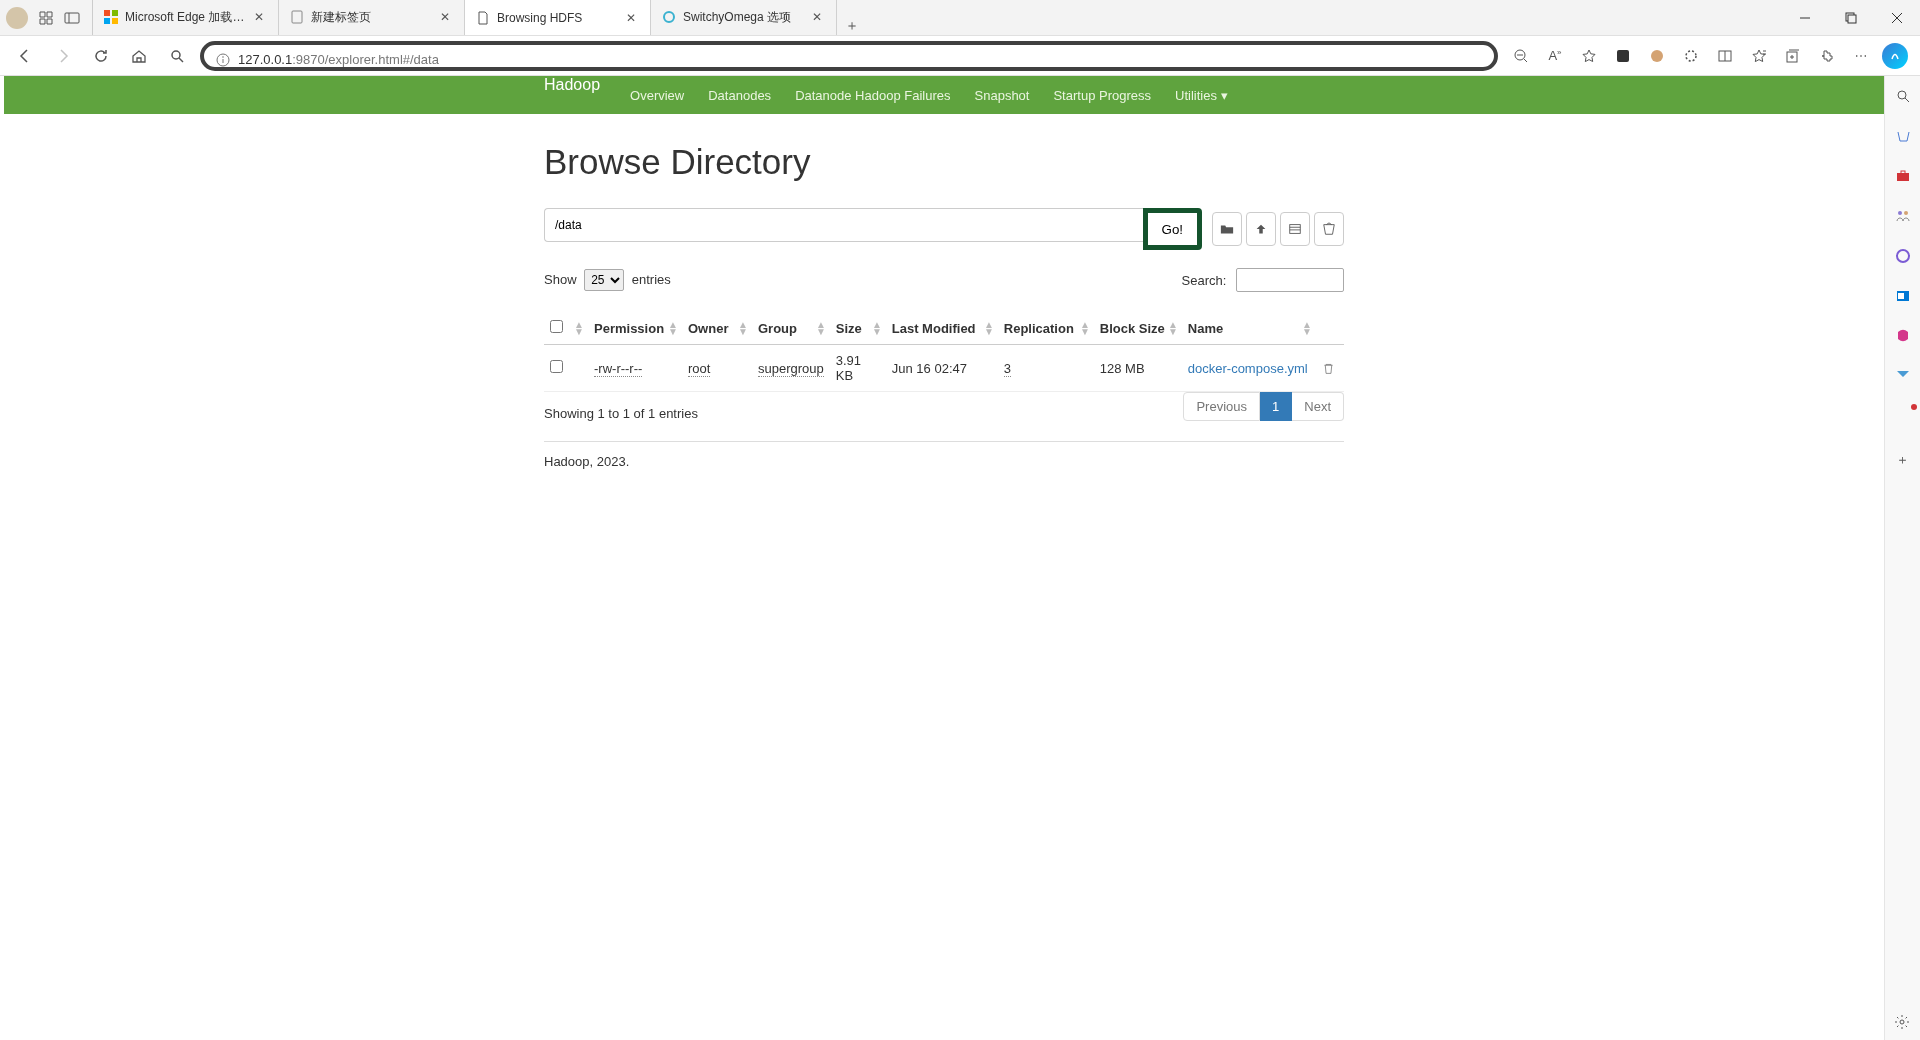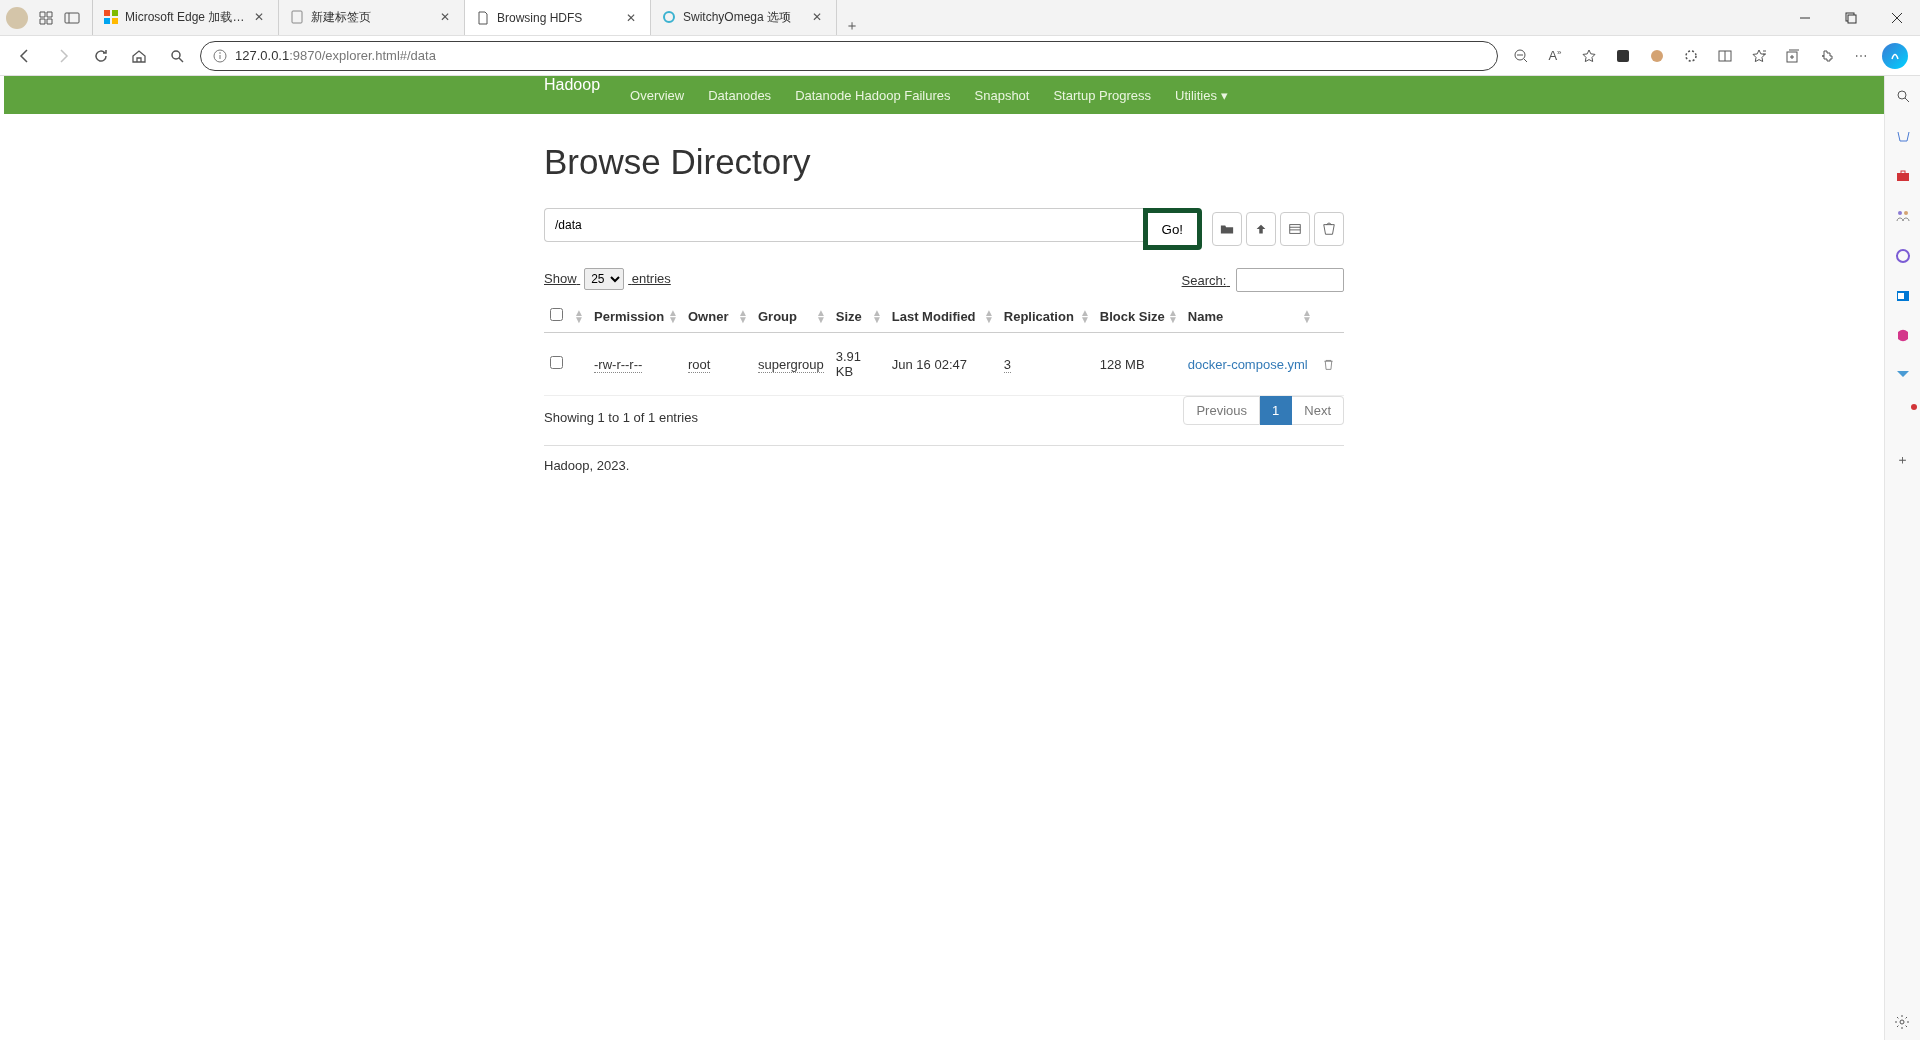--- a/index.html
+++ b/index.html
@@ -16,21 +16,21 @@
 .tab:not(.active) { background: #f3f3f3; }
 .tab .favicon { width: 16px; height: 16px; flex-shrink: 0; display:flex; align-items:center; justify-content:center; }
 .tab .tab-title { flex: 1; white-space: nowrap; overflow: hidden; text-overflow: ellipsis; }
 .tab .tab-close { width: 14px; height: 14px; color: #555; cursor: pointer; }
 .newtab { width: 30px; display: flex; align-items: center; justify-content: center; color: #555; font-size: 14px; }
 .window-controls { display: flex; align-items: center; margin-left: auto; }
 .win-btn { width: 46px; height: 36px; display: flex; align-items: center; justify-content: center; color: #333; }
 
 .browser-toolbar { height: 40px; background: #fff; display: flex; align-items: center; padding: 0 10px; gap: 8px; border-bottom: 1px solid #e0e0e0; }
 .tbar-btn { width: 30px; height: 30px; display: flex; align-items: center; justify-content: center; color: #555; border-radius: 4px; }
-.url-bar { flex: 1; display: flex; align-items: center; height: 30px; background: #fff; border: 1px solid #404040; border-radius: 15px; padding: 0 12px; gap: 8px; }
+.url-bar { flex: 1; display: flex; align-items: flex-end; height: 30px; background: #fff; border: 4px solid #404040; border-radius: 15px; padding: 0 12px; gap: 8px; }
 .url-host { color: #333; }
 .url-path { color: #777; }
 .toolbar-right { display: flex; align-items: center; gap: 4px; }
 .toolbar-right .tbar-btn { color: #555; }
 .copilot { width: 26px; height: 26px; border-radius: 50%; background: linear-gradient(135deg, #3a7bd5, #00d2ff); display:flex; align-items:center; justify-content:center; }
 
 
 .edge-sidebar { position: absolute; right: 0; top: 76px; bottom: 0; width: 36px; background: #f8f8f8; border-left: 1px solid #e5e5e5; display: flex; flex-direction: column; align-items: center; padding-top: 10px; gap: 20px; }
 .edge-sidebar .sb-item { width: 20px; height: 20px; display:flex; align-items:center; justify-content:center; color: #555; position: relative; }
 .edge-sidebar .sb-plus { margin-top: 4px; }
@@ -49,27 +49,27 @@
 
 .main { width: 800px; margin: 20px auto 0; padding-bottom: 30px; }
 h1 { font-size: 35px; font-weight: 400; color: #333; margin: 28px 0 26px; }
 .path-row { display: flex; gap: 10px; margin-bottom: 18px; align-items: center; }
 .path-input-group { flex: 1; display: flex; }
 .path-input { flex: 1; height: 34px; border: 1px solid #ccc; border-right: none; border-radius: 4px 0 0 4px; padding: 0 10px; font-size: 12px; }
 .go-btn { height: 42px; padding: 0 14px; border: 5px solid #14532d; border-radius: 0 4px 4px 0; background: #fff; cursor: pointer; }
 .icon-btns { display: flex; gap: 4px; }
 .icon-btn { width: 30px; height: 34px; border: 1px solid #ccc; border-radius: 4px; background: #fff; display: flex; align-items: center; justify-content: center; color: #555; cursor: pointer; }
 
-.table-controls { display: flex; justify-content: space-between; margin-bottom: 8px; font-size: 13px; color: #333; text-decoration: underline; }
+.table-controls { display: flex; justify-content: space-between; align-items: center; margin-bottom: 20px; font-size: 13px; color: #333; }
 .entries-select { height: 22px; border: 1px solid #aaa; border-radius: 2px; margin: 0 4px; font-size:12px; padding: 0 2px;}
 .search-box input { height: 24px; width: 108px; border: 1px solid #aaa; border-radius:2px; margin-left: 6px; padding: 0 4px; }
 
 table.files { width: 100%; border-collapse: collapse; }
 table.files th { text-align: left; font-size: 13px; font-weight: 700; padding: 8px 6px; border-bottom: 1px solid #ccc; position: relative; }
-table.files td { padding: 16px 6px; font-size: 13px; border-bottom: 1px solid #eee; }
+table.files td { padding: 8px 6px; font-size: 13px; border-bottom: 1px solid #eee; }
 .sort-icons { position:absolute; right:4px; top:50%; transform:translateY(-50%); font-size: 10px; line-height: 7px; color: #bbb; }
 .sort-icons span { display:block; }
 th input[type=checkbox], td input[type=checkbox] { }
 .link { color: #337ab7; text-decoration: none; }
 .dotted { border-bottom: 1px dotted #888; cursor: pointer; }
 .trash { color: #777; cursor: pointer; }
 
 .table-footer { display: flex; justify-content: space-between; align-items: flex-end; }
 .pagination { display: flex; }
 .pagination .pbtn { border: 1px solid #ddd; padding: 6px 12px; color: #777; background:#fff; }

